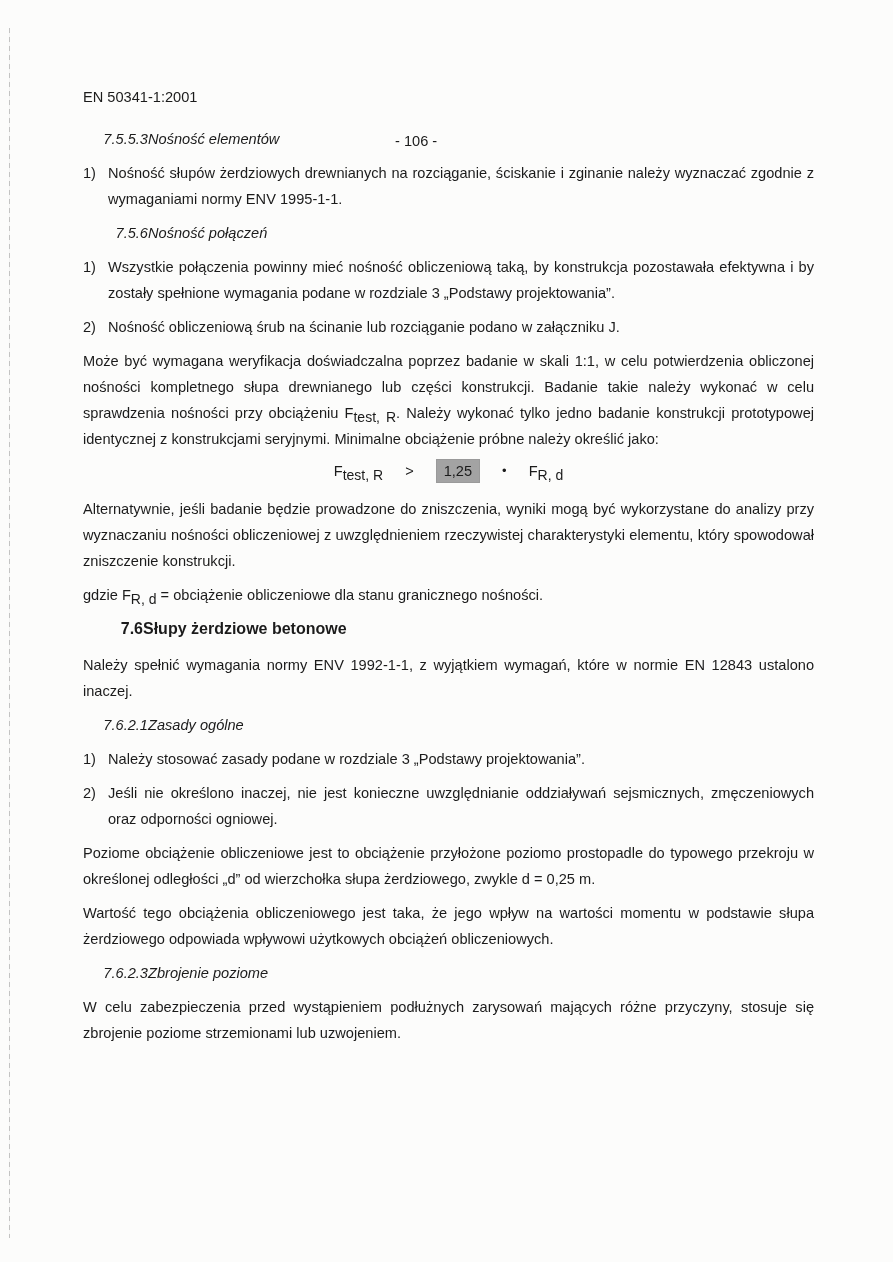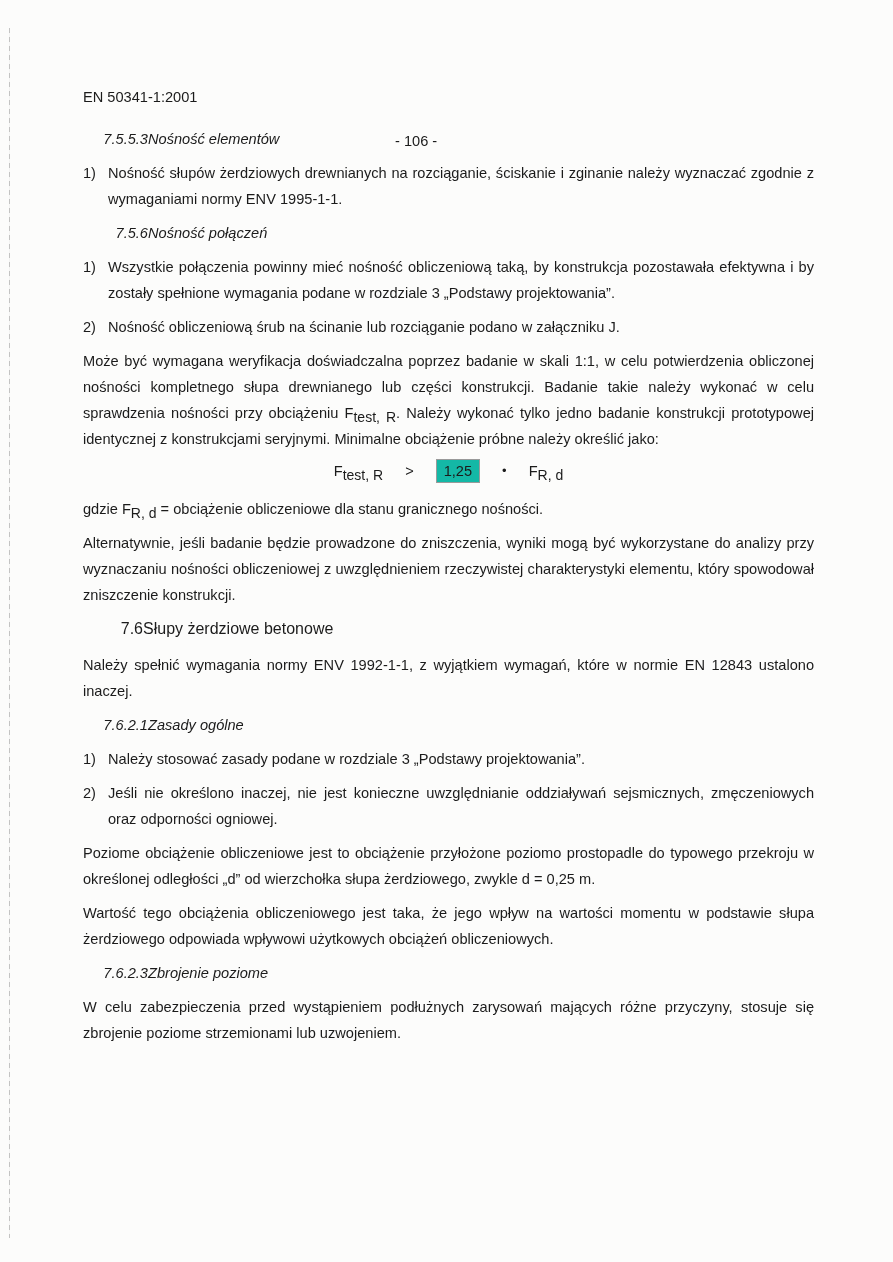--- a/index.html
+++ b/index.html
@@ -18,37 +18,37 @@
   }
   .content {
     position:absolute; left:83px; top:84px; width:731px;
     font-size:14.6px; line-height:26px;
   }
   .doc-header { position:relative; margin-bottom:16px; }
   .header-page { position:absolute; left:312px; top:0;margin-top:44px; }
 
   .heading { margin:0 0 8px; font-style:italic; white-space:nowrap; }
   .heading .hnum { display:inline-block; min-width:65px;text-align:right; }
-  .heading-main { margin:2px 0 10px; font-weight:normal; font-style:normal; font-size:16px; }
+  .heading-main { margin:2px 0 10px; font-weight:bold; font-style:normal; font-size:16px; }
   .heading-main .hnum { display:inline-block; min-width:60px; }
   .gap-before { margin-top:26px; }
 
   .para { margin:0 0 8px; text-align:justify; }
   .para.tight { margin-bottom:4px; }
   .li { display:flex; margin:0 0 8px; }
   .li .marker { flex:none; width:25px; }
   .li .litext { flex:1; text-align:justify; }
 
   .formula-row {
     display:flex; justify-content:center; align-items:center;
     gap:22px; margin:2px 0 10px; min-height:30px;
   }
   .fbox {
     border:1px solid #9a9a9a; padding:0 7px; line-height:22px;
-    background:#14b8a6;
+    background:#a3a3a3;
   }
   sub.fsub { font-size:14px; line-height:0; }
   .fdot { font-size:13px; }
 </style>
 </head>
 <body>
 
 <div class="page">
   <div class="scanline"></div>
 
@@ -86,23 +86,23 @@
     <p class="para tight"><span>Może być wymagana weryfikacja doświadczalna poprzez badanie w skali 1:1, w celu potwierdzenia obliczonej nośności kompletnego słupa drewnianego lub części konstrukcji. Badanie takie należy wykonać w celu sprawdzenia nośności przy obciążeniu F</span><sub class="fsub">test, R</sub><span>. Należy wykonać tylko jedno badanie konstrukcji prototypowej identycznej z konstrukcjami seryjnymi. Minimalne obciążenie próbne należy określić jako:</span></p>
 
     <div class="formula-row">
       <span><span>F</span><sub class="fsub">test, R</sub></span>
       <span>&gt;</span>
       <span class="fbox">1,25</span>
       <span class="fdot">•</span>
       <span><span>F</span><sub class="fsub">R, d</sub></span>
     </div>
 
+    <p class="para">Alternatywnie, jeśli badanie będzie prowadzone do zniszczenia, wyniki mogą być wykorzystane do analizy przy wyznaczaniu nośności obliczeniowej z uwzględnieniem rzeczywistej charakterystyki elementu, który spowodował zniszczenie konstrukcji.</p>
+
     <p class="para"><span>gdzie F</span><sub class="fsub">R, d</sub><span> = obciążenie obliczeniowe dla stanu granicznego nośności.</span></p>
-
-    <p class="para">Alternatywnie, jeśli badanie będzie prowadzone do zniszczenia, wyniki mogą być wykorzystane do analizy przy wyznaczaniu nośności obliczeniowej z uwzględnieniem rzeczywistej charakterystyki elementu, który spowodował zniszczenie konstrukcji.</p>
 
     <div class="heading heading-main">
       <span class="hnum">7.6</span><span class="htitle">Słupy żerdziowe betonowe</span>
     </div>
 
 
     <p class="para">Należy spełnić wymagania normy ENV 1992-1-1, z wyjątkiem wymagań, które w normie EN 12843 ustalono inaczej.</p>
 
 
 

